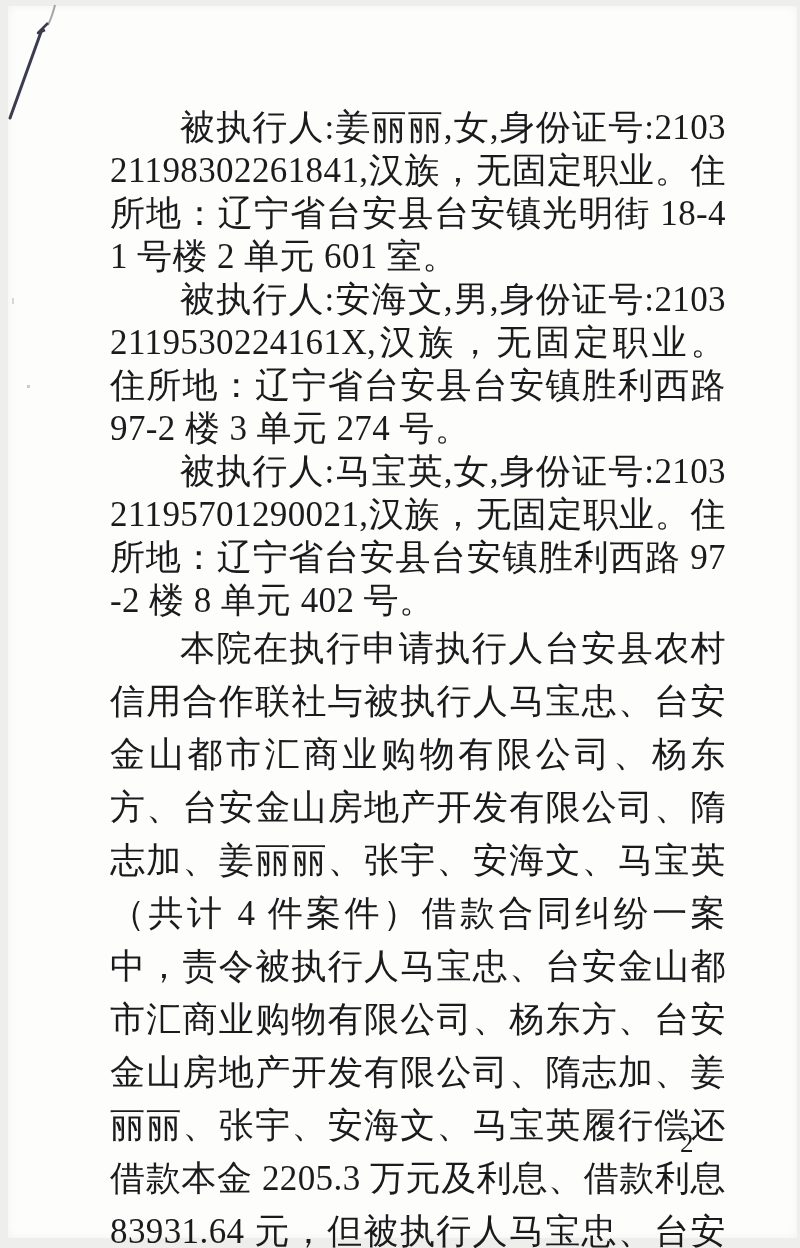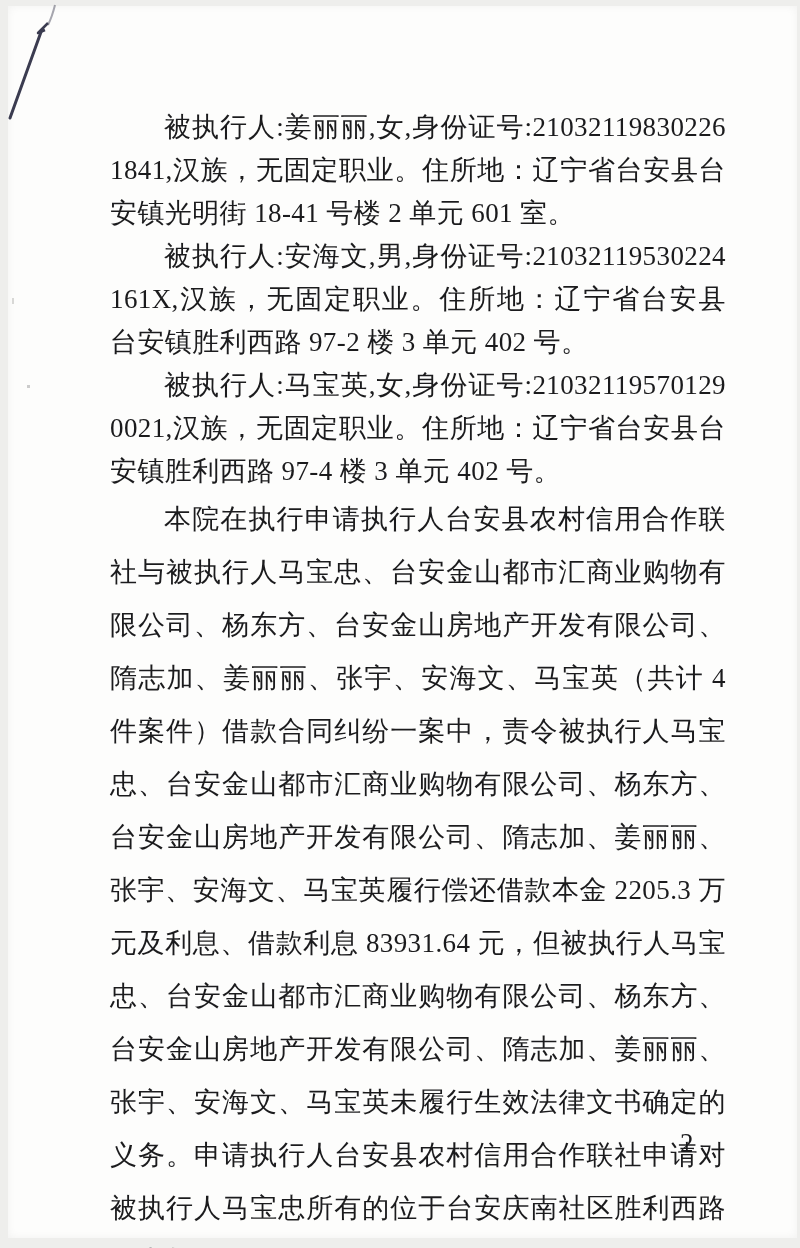--- a/index.html
+++ b/index.html
@@ -24,21 +24,21 @@
     color: var(--pen, #3b3c50);
   }
   .text-block {
     position: absolute;
     left: 102px; top: 100px;
     width: 616px;
     color: var(--ink, #1b1b1d);
   }
   p.doc-par {
     margin: 0;
-    font-size: 27px;
+    font-size: 35px;
     line-height: 43px;
     letter-spacing: 0.4px;
     text-align: justify;
     text-justify: inter-ideograph;
     text-indent: 2em;
     word-break: break-all;
   }
   p.doc-par.case-body {
     line-height: 53px;
   }
@@ -58,22 +58,22 @@
     width: 2px; height: 6px; background: #d8d8d6;
   }
 </style>
 </head>
 <body>
 
 <div class="paper">
 
   <div class="text-block">
     <p class="doc-par">被执行人:姜丽丽,女,身份证号:210321198302261841,汉族，无固定职业。住所地：辽宁省台安县台安镇光明街 18-41 号楼 2 单元 601 室。</p>
-    <p class="doc-par">被执行人:安海文,男,身份证号:21032119530224161X,汉族，无固定职业。住所地：辽宁省台安县台安镇胜利西路 97-2 楼 3 单元 402 号。</p>
-    <p class="doc-par">被执行人:马宝英,女,身份证号:210321195701290021,汉族，无固定职业。住所地：辽宁省台安县台安镇胜利西路 97-4 楼 3 单元 402 号。</p>
+    <p class="doc-par">被执行人:安海文,男,身份证号:21032119530224161X,汉族，无固定职业。住所地：辽宁省台安县台安镇胜利西路 97-2 楼 3 单元 274 号。</p>
+    <p class="doc-par">被执行人:马宝英,女,身份证号:210321195701290021,汉族，无固定职业。住所地：辽宁省台安县台安镇胜利西路 97-2 楼 8 单元 402 号。</p>
     <p class="doc-par case-body">本院在执行申请执行人台安县农村信用合作联社与被执行人马宝忠、台安金山都市汇商业购物有限公司、杨东方、台安金山房地产开发有限公司、隋志加、姜丽丽、张宇、安海文、马宝英（共计 4 件案件）借款合同纠纷一案中，责令被执行人马宝忠、台安金山都市汇商业购物有限公司、杨东方、台安金山房地产开发有限公司、隋志加、姜丽丽、张宇、安海文、马宝英履行偿还借款本金 2205.3 万元及利息、借款利息 83931.64 元，但被执行人马宝忠、台安金山都市汇商业购物有限公司、杨东方、台安金山房地产开发有限公司、隋志加、姜丽丽、张宇、安海文、马宝英未履行生效法律文书确定的义务。申请执行人台安县农村信用合作联社申请对被执行人马宝忠所有的位于台安庆南社区胜利西路金山都</p>
   </div>
 
   <div class="page-number">2</div>
 
   <div class="speck-1"></div>
   <div class="speck-2"></div>
 </div>
 
 <svg class="pen-stroke" width="70" height="130" viewBox="0 0 70 130">

